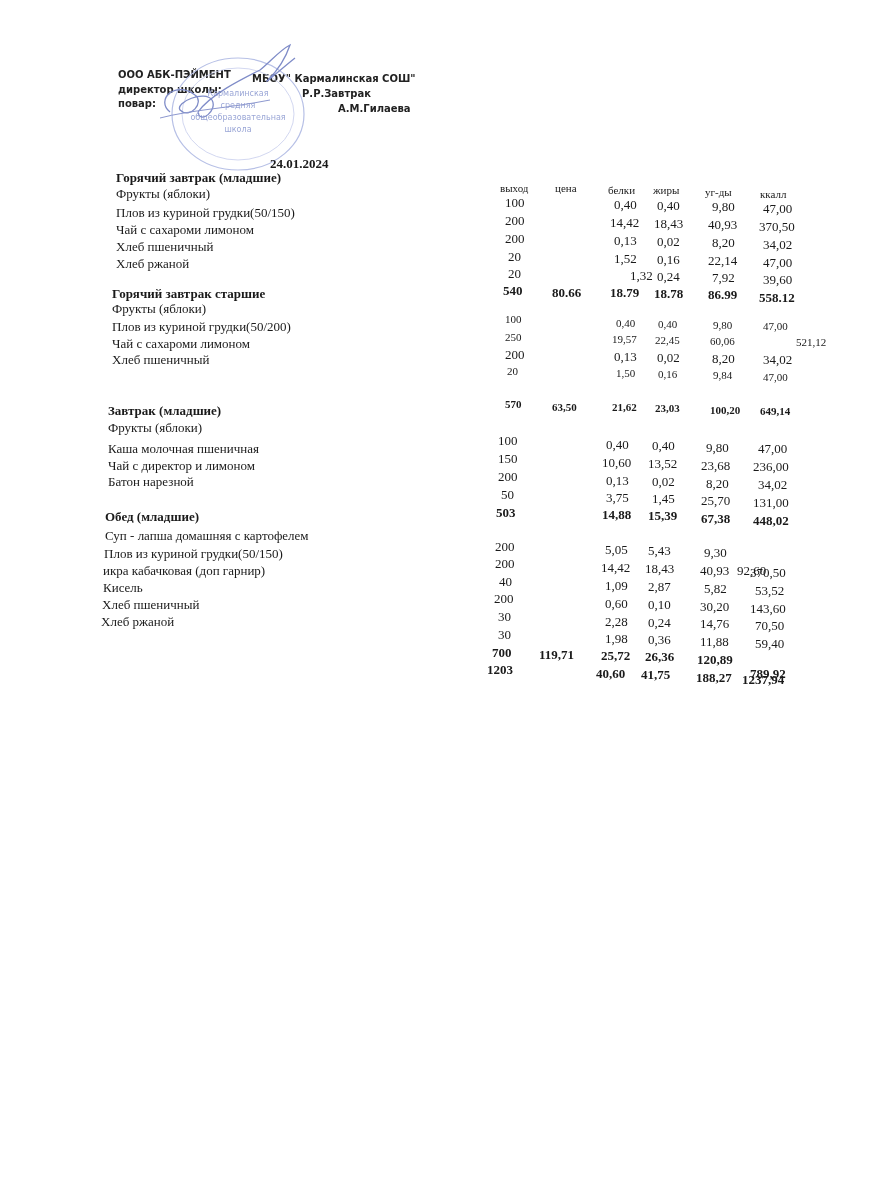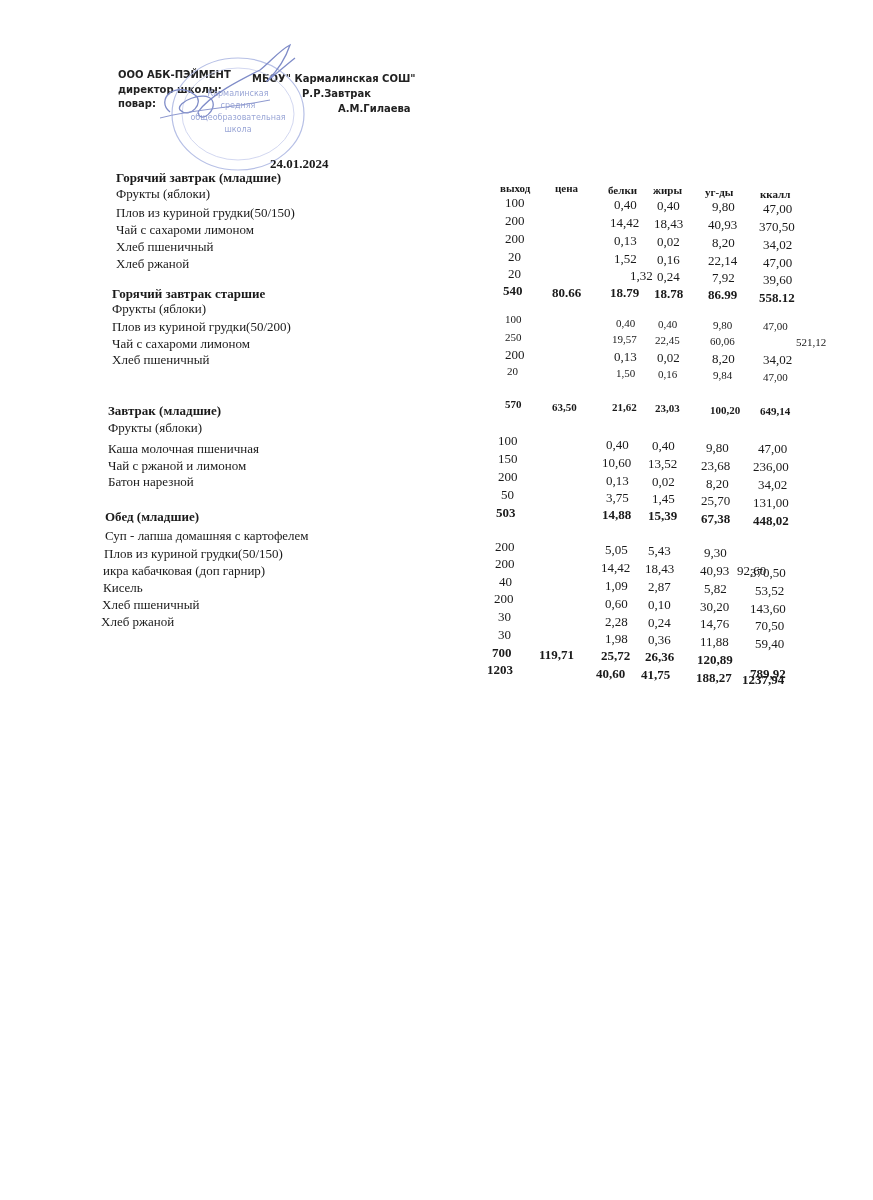--- a/index.html
+++ b/index.html
@@ -4,21 +4,21 @@
 <style>
   html, body { margin:0; padding:0; background:#ffffff; }
   body { width:873px; height:1200px; position:relative; overflow:hidden; color:#1a1a1a; }
   .hdr { position:absolute; font-family:"DejaVu Sans", sans-serif; font-weight:bold; font-size:10px; color:#222; white-space:nowrap; }
   .date { position:absolute; left:270px; top:156px; font-family:"Liberation Serif", serif; font-weight:bold; font-size:13px; }
   .sec { position:absolute; font-family:"Liberation Serif", serif; font-weight:bold; font-size:13px; white-space:nowrap; }
   .item { position:absolute; font-family:"Liberation Serif", serif; font-size:13px; white-space:nowrap; }
   .num { position:absolute; font-family:"Liberation Serif", serif; font-size:13px; white-space:nowrap; text-align:right; }
   .num.small { font-size:11px; }
   .num.b { font-weight:bold; }
-  .colh { position:absolute; font-family:"Liberation Serif", serif; font-weight:bold; font-size:11px; white-space:nowrap;text-align:right; }
+  .colh { position:absolute; font-family:"Liberation Serif", serif; font-weight:normal; font-size:11px; white-space:nowrap;text-align:right; }
   .stamp { position:absolute; left:160px; top:52px; width:150px; height:120px; }
   .stamp-text { font-family:"DejaVu Sans", sans-serif; font-size:8px; fill:#9aa6d6; }
 </style>
 </head>
 <body>
 
 <div class="hdr" style="left:118px;top:69px;">ООО АБК-ПЭЙМЕНТ</div>
 <div class="hdr" style="left:252px;top:73px;">МБОУ" Кармалинская СОШ"</div>
 <div class="hdr" style="left:118px;top:84px;">директор школы:</div>
 <div class="hdr" style="left:302px;top:88px;">Р.Р.Завтрак</div>
@@ -123,21 +123,21 @@
 
 <div class="num small" style="left:763px;top:320px;">47,00</div>
 <div class="num small" style="left:760px;top:336px;padding-left:36px;">521,12</div>
 <div class="num" style="left:763px;top:352px;">34,02</div>
 <div class="num small" style="left:763px;top:371px;">47,00</div>
 <div class="num b small" style="left:760px;top:405px;">649,14</div>
 
 <div class="sec" style="left:108px;top:403px;">Завтрак (младшие)</div>
 <div class="item" style="left:108px;top:420px;">Фрукты (яблоки)</div>
 <div class="item" style="left:108px;top:441px;">Каша молочная пшеничная</div>
-<div class="item" style="left:108px;top:458px;">Чай с ржаной и лимоном</div>
+<div class="item" style="left:108px;top:458px;">Чай с директор и лимоном</div>
 <div class="item" style="left:108px;top:474px;">Батон нарезной</div>
 
 <div class="num" style="left:498px;top:433px;">100</div>
 <div class="num" style="left:498px;top:451px;">150</div>
 <div class="num" style="left:498px;top:469px;">200</div>
 <div class="num" style="left:501px;top:487px;">50</div>
 <div class="num b" style="left:496px;top:505px;">503</div>
 
 <div class="num" style="left:606px;top:437px;">0,40</div>
 <div class="num" style="left:602px;top:455px;">10,60</div>

